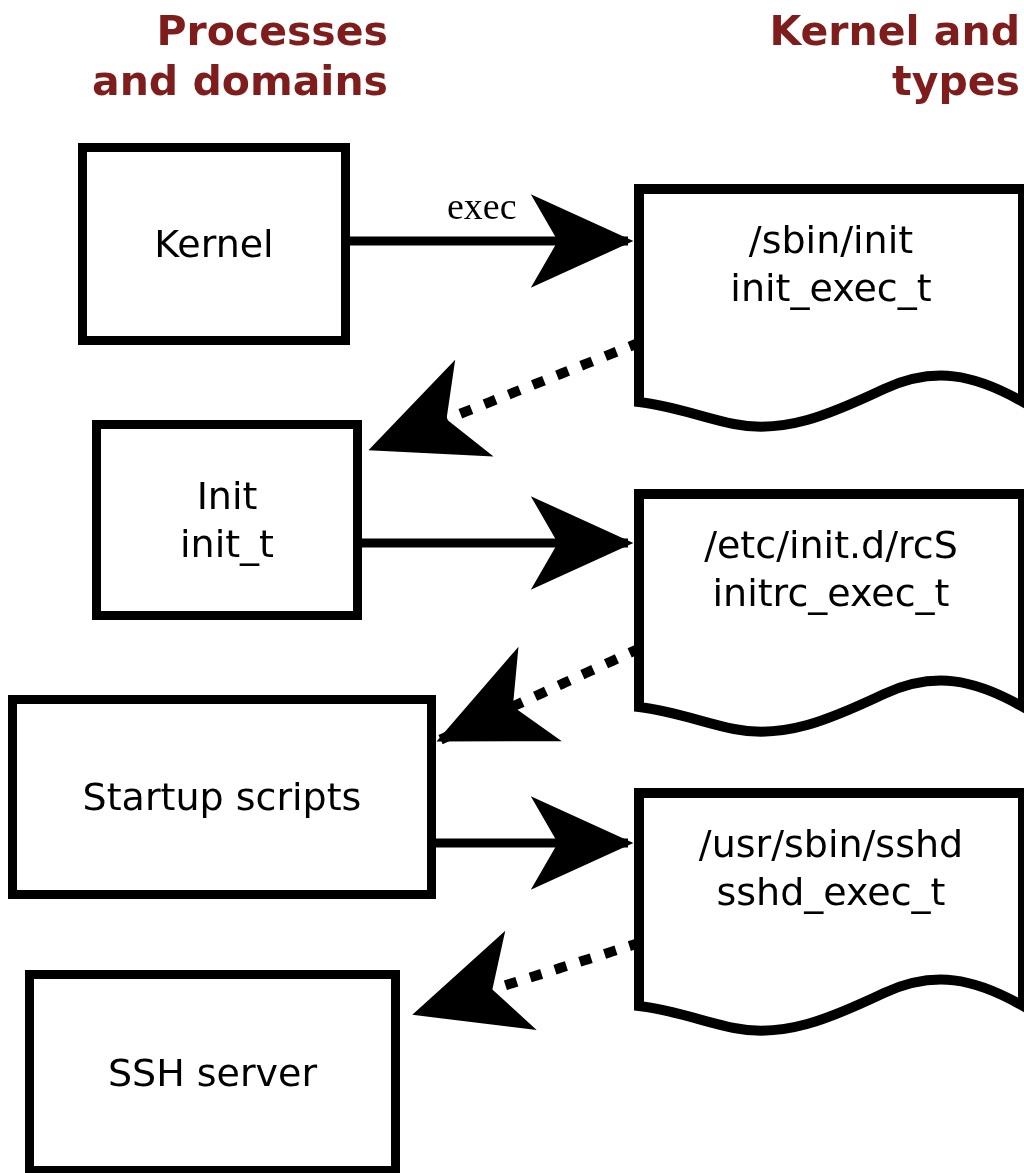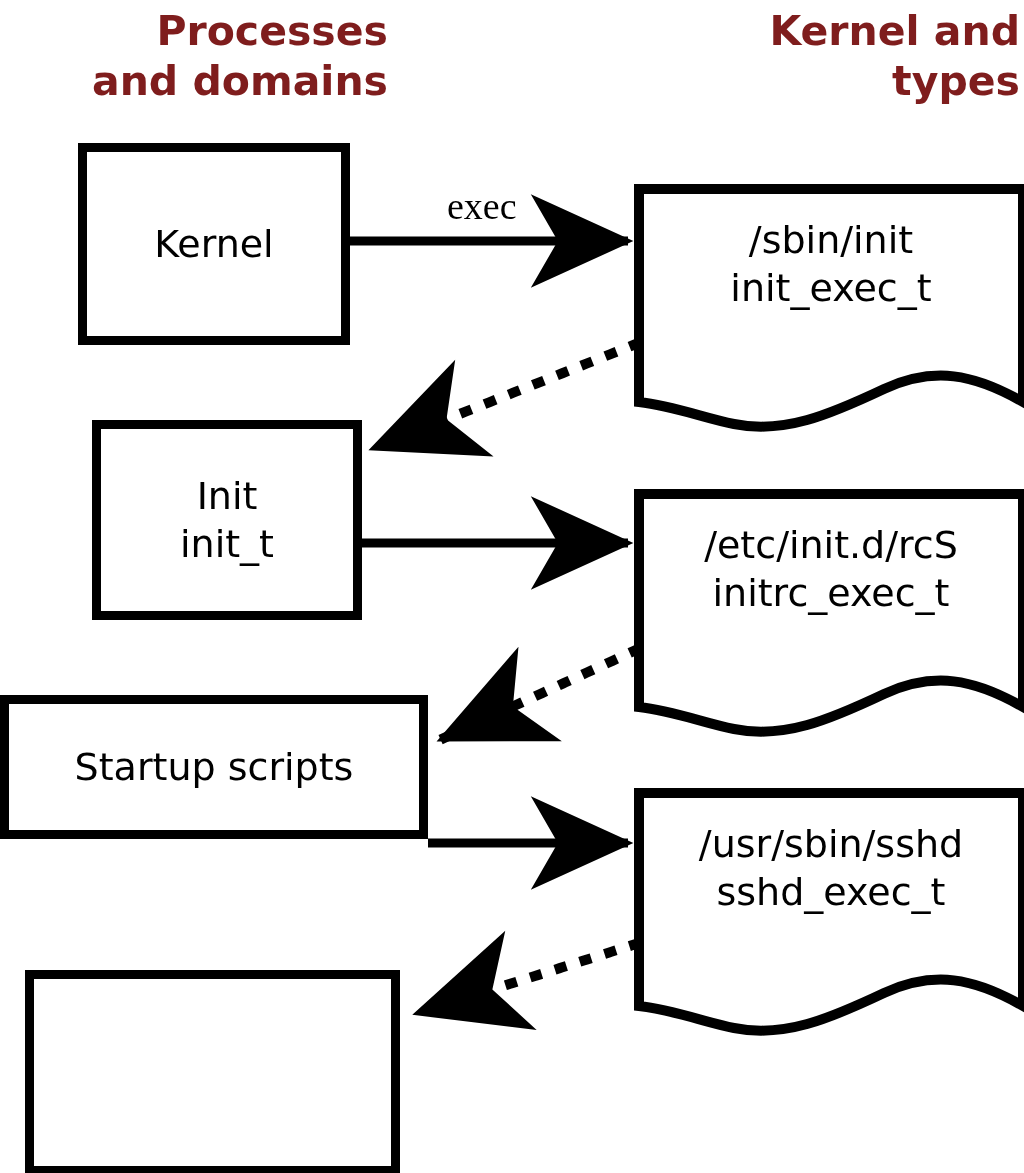--- a/index.html
+++ b/index.html
@@ -133,25 +133,26 @@
 
   <div class="proc-box" style="left:78px; top:143px; width:272px; height:202px;">
     <span class="line">Kernel</span>
   </div>
 
   <div class="proc-box" style="left:80px; top:420px; width:270px; height:200px;margin-left:12px;">
     <span class="line">Init</span>
     <span class="line">init_t</span>
   </div>
 
-  <div class="proc-box" style="left:0px; top:695px; width:428px; height:144px;">
+  <div class="proc-box" style="left:8px; top:695px; width:428px; height:204px;">
     <span class="line">Startup scripts</span>
   </div>
 
   <div class="proc-box" style="left:25px; top:970px; width:375px; height:205px;">
+    <span class="line">SSH server</span>
   </div>
 
   <div class="doc-shape" style="left:634px; top:184px; width:394px; height:252px;">
     <svg width="394" height="252" viewBox="0 0 394 252">
       <path d="M5,5 L389,5 L389,218 C340,190 300,182 250,205 C195,231 150,250 100,240 C70,234 40,222 5,218 Z" fill="#ffffff" stroke="#000000" stroke-width="10" stroke-linejoin="miter"></path>
     </svg>
     <div class="doc-label" style="top:32px;">/sbin/init</div>
     <div class="doc-label" style="top:80px;">init_exec_t</div>
   </div>
 

